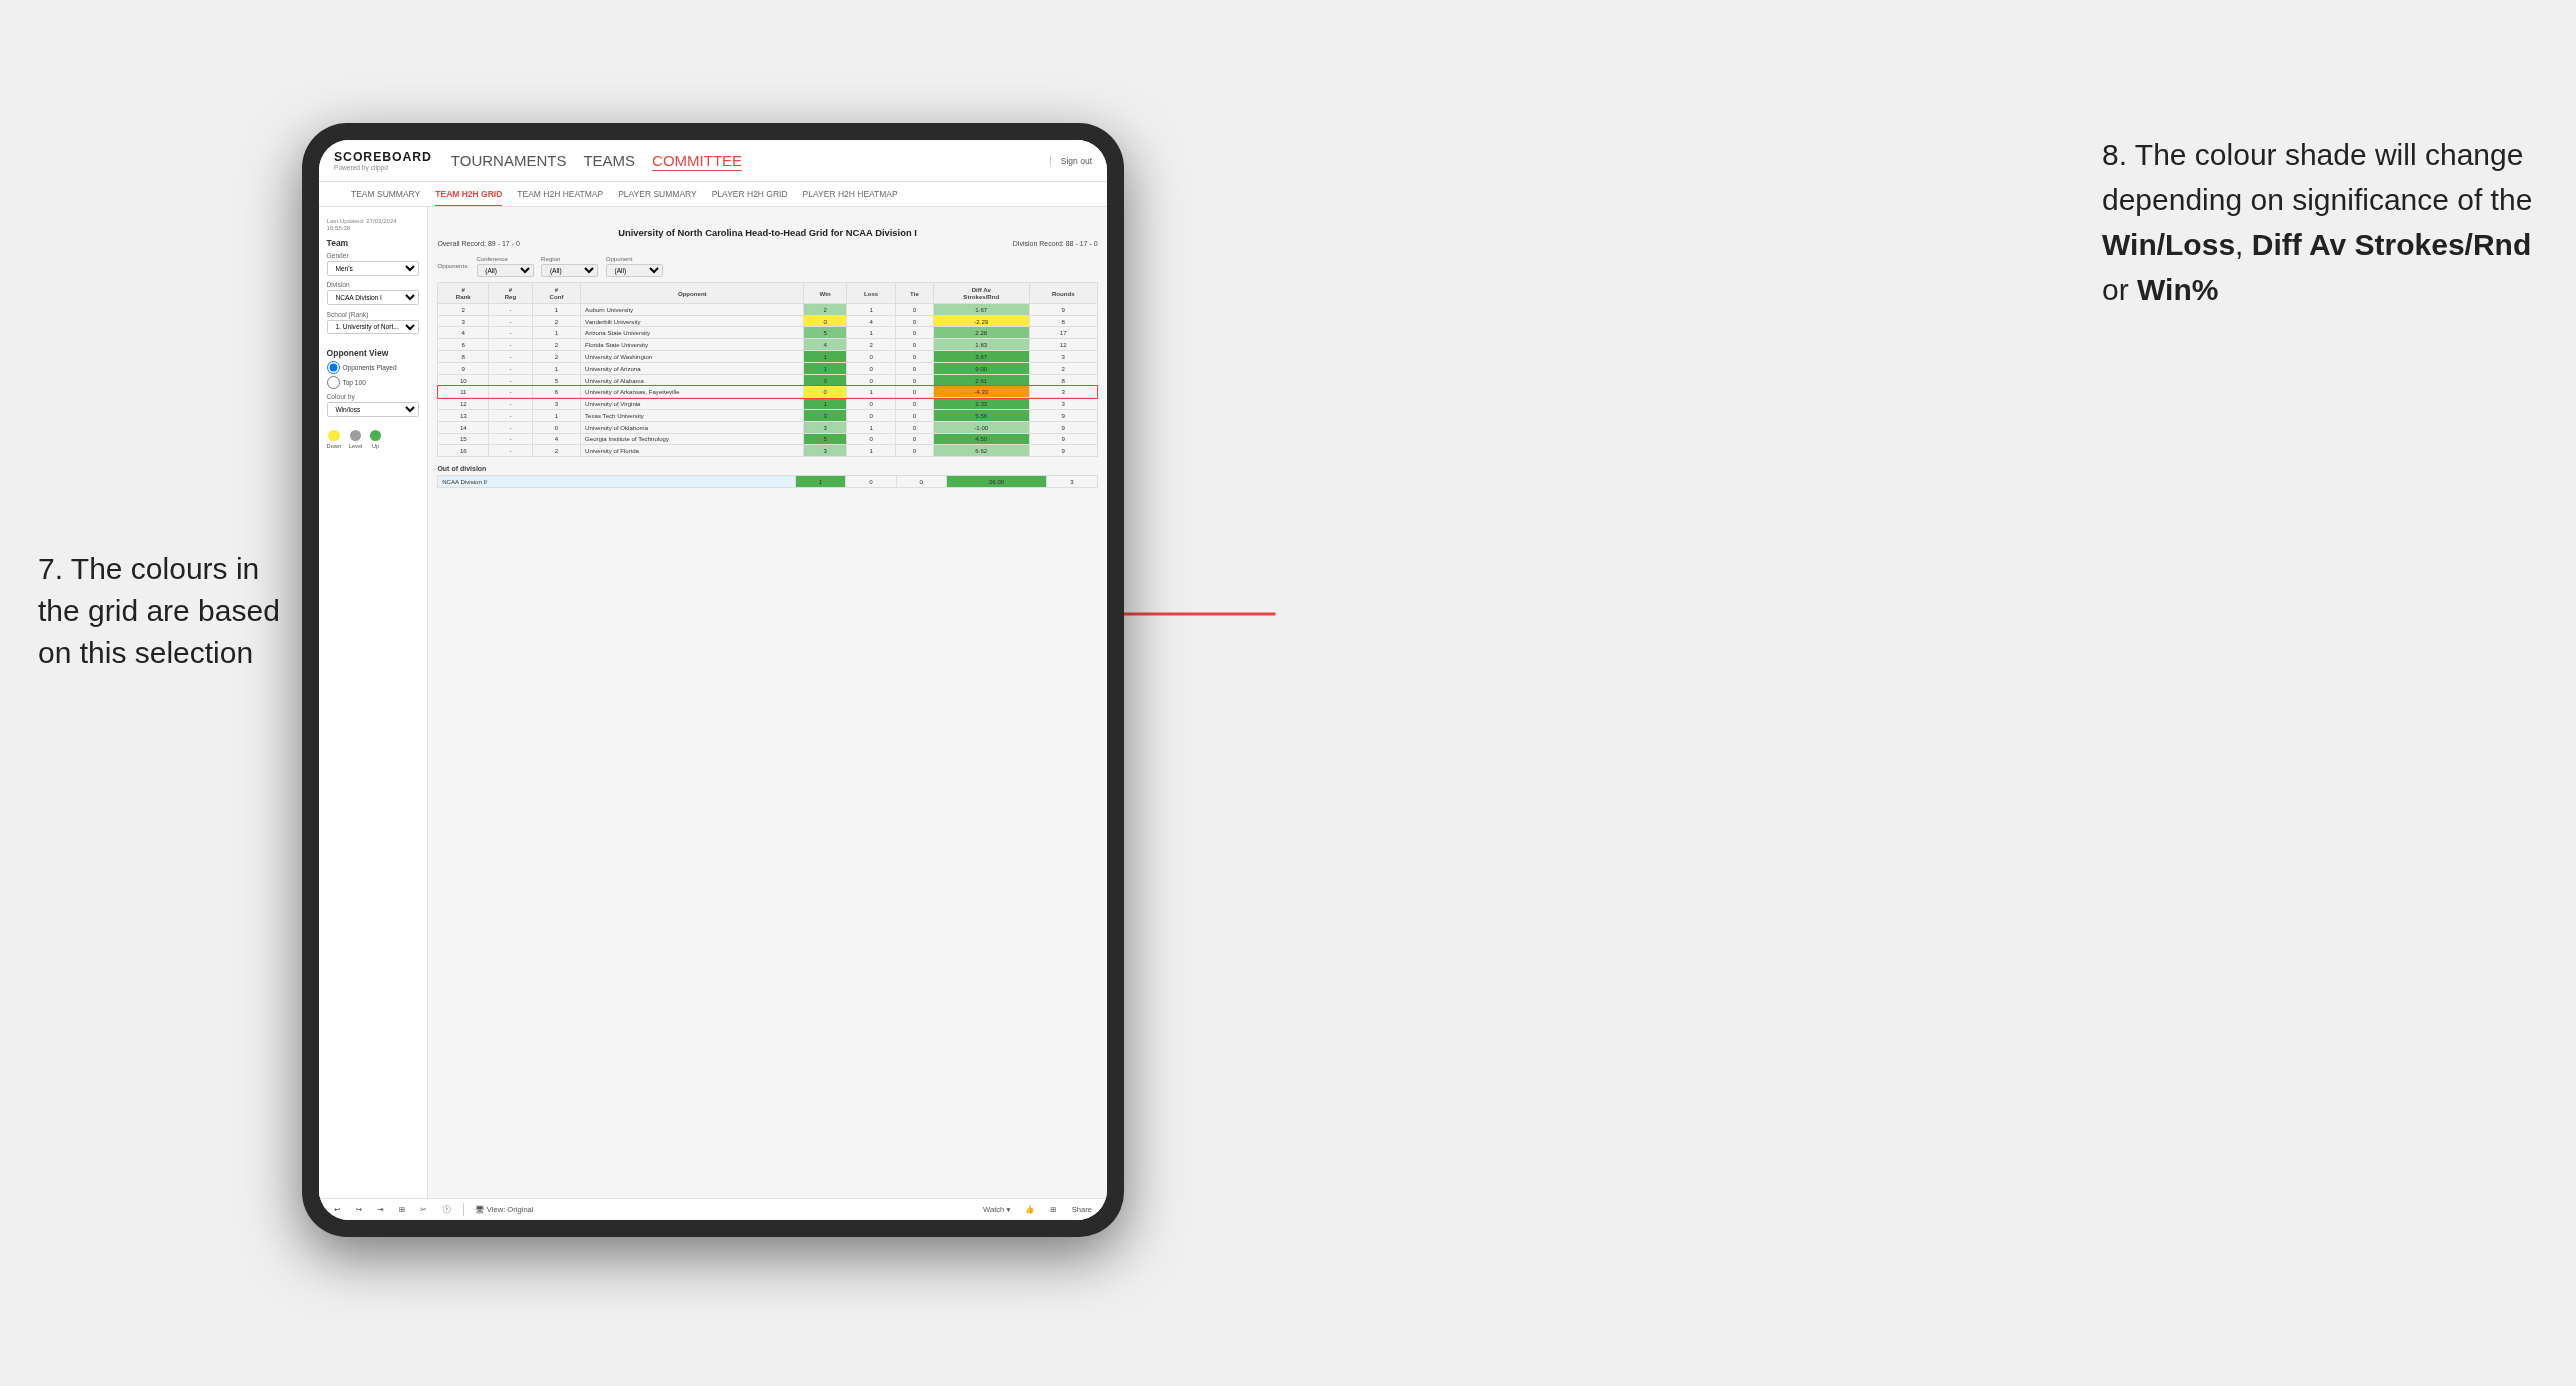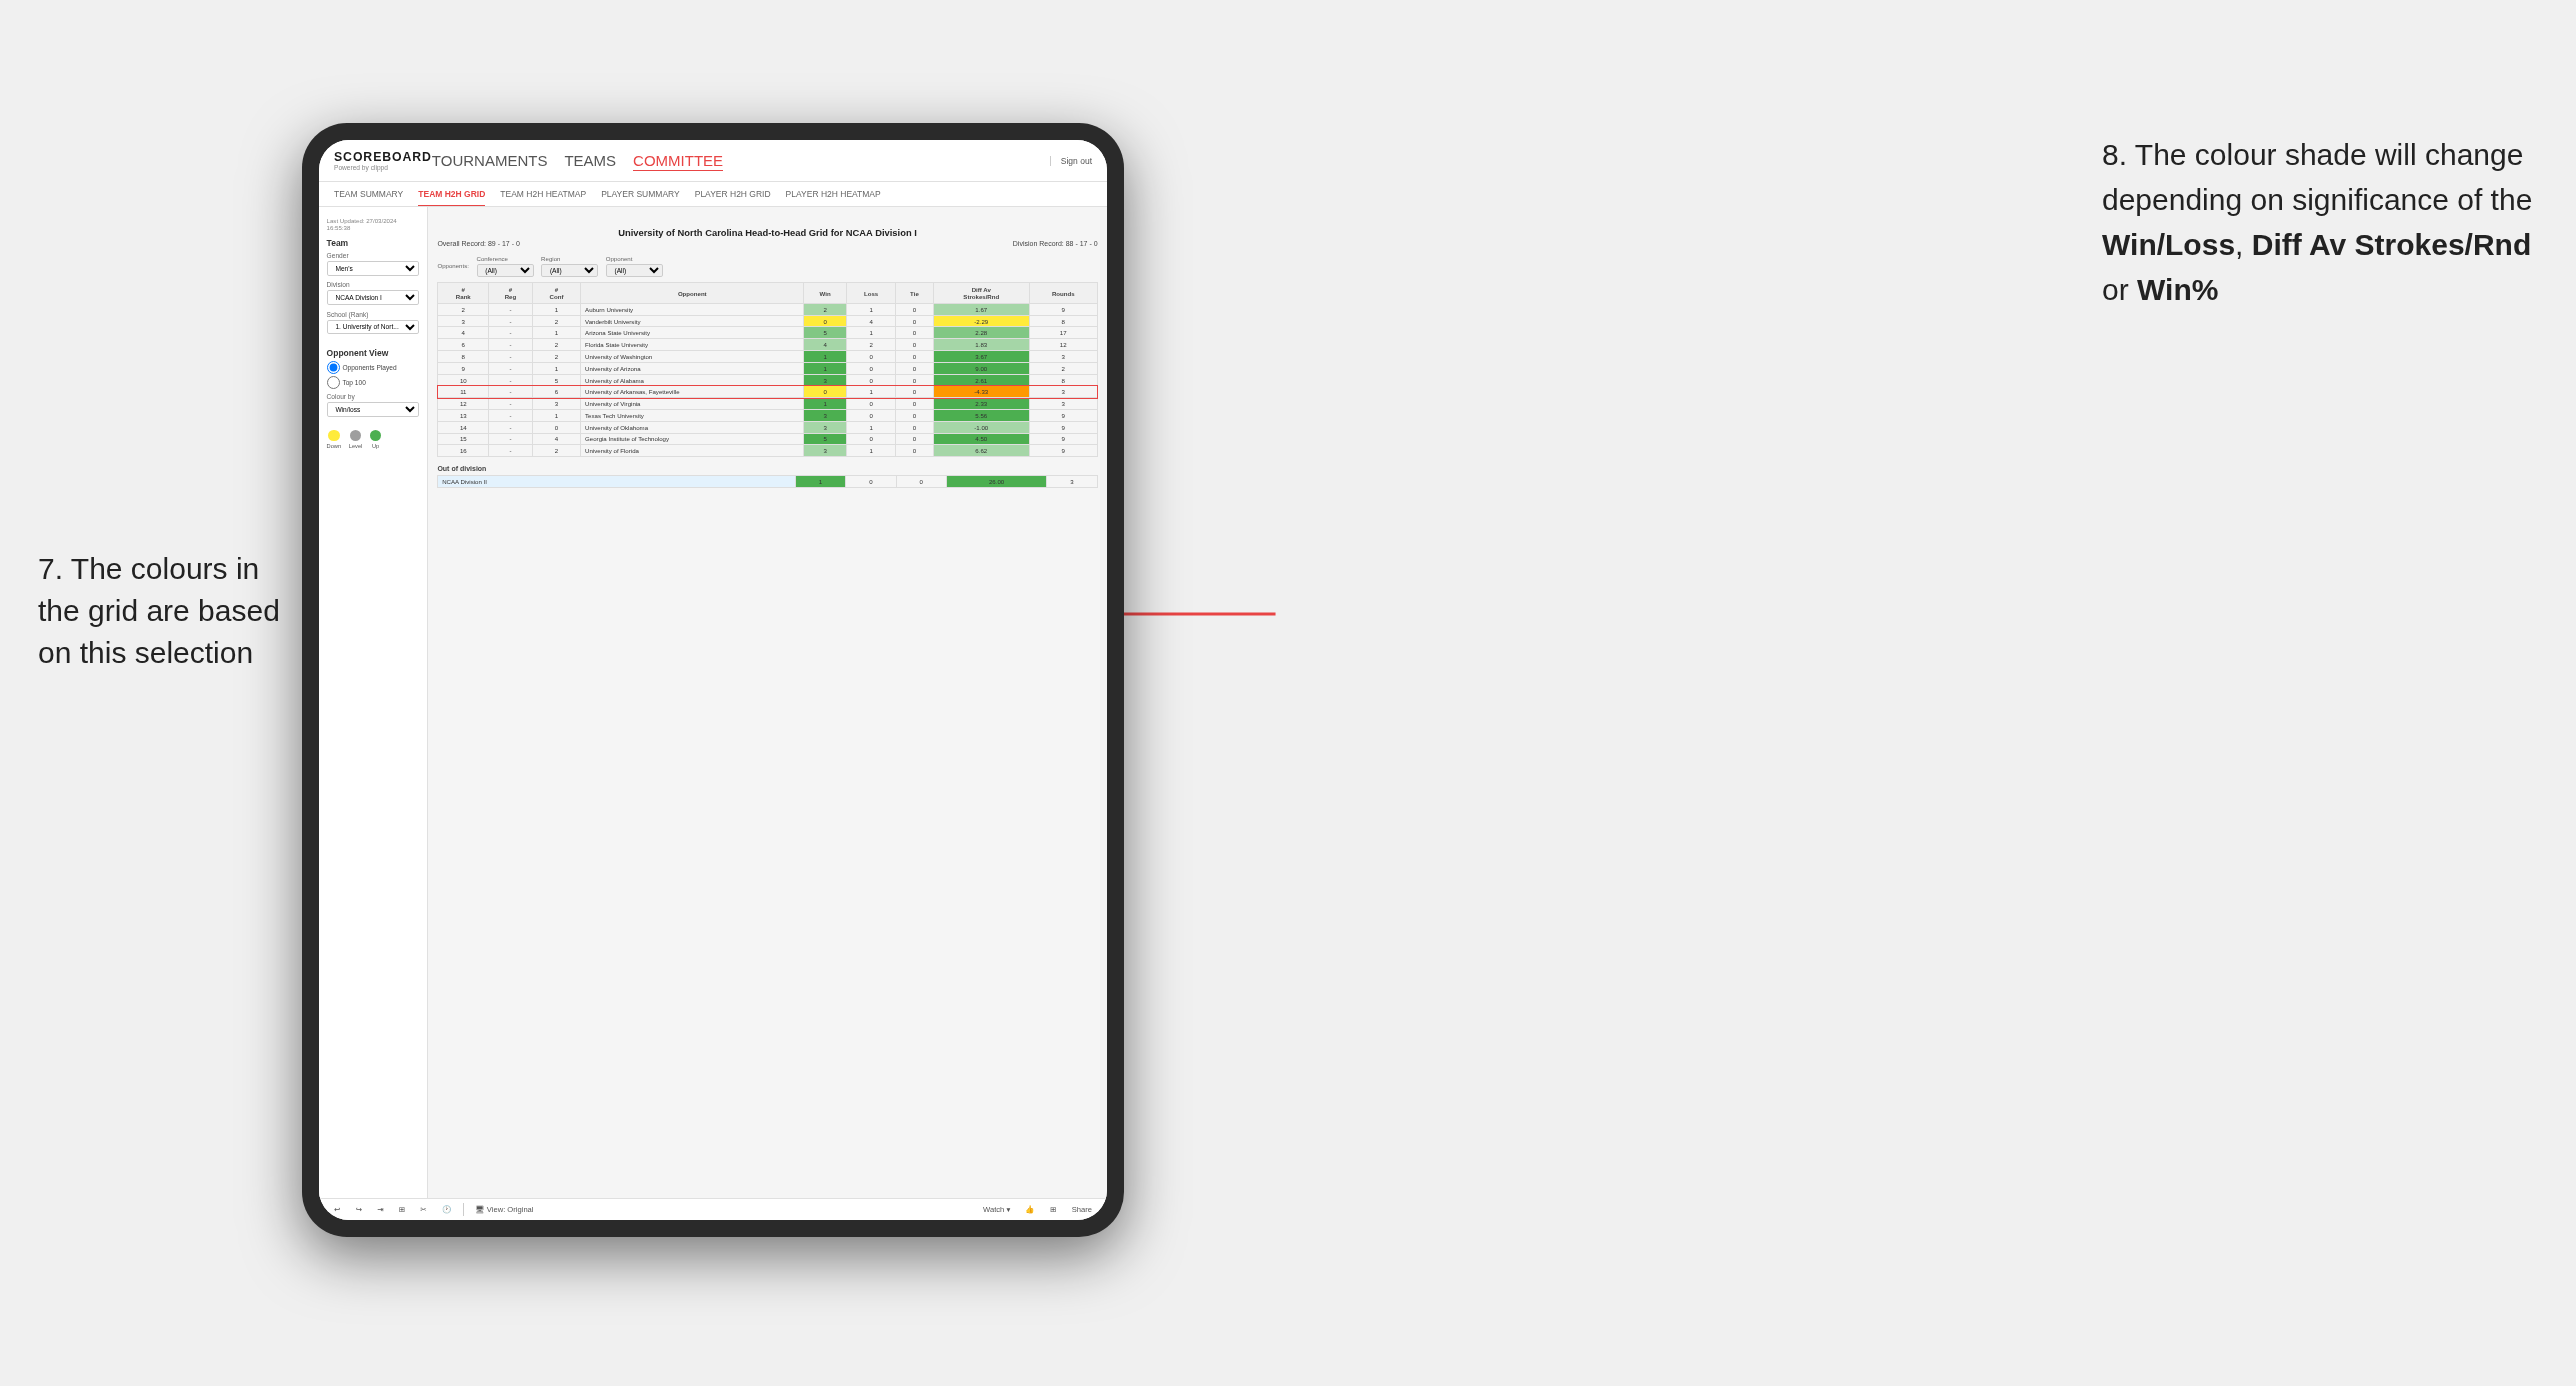--- a/index.html
+++ b/index.html
@@ -67,20 +67,21 @@
       align-items: center;
       padding: 7.6px 15px;
       border-bottom: 0.9px solid #e0e0e0;
       background: #fff;
       min-height: 42px;
     }
 
     .logo-area {
       display: flex;
       flex-direction: column;
+      margin-right: 19px;
     }
 
     .logo-text {
       font-size: 12.3px;
       font-weight: 900;
       color: #1a1a1a;
       letter-spacing: 0.9px;
     }
 
     .logo-sub {
@@ -111,21 +112,21 @@
     .sign-out {
       font-size: 8.5px;
       color: #555;
       border-left: 0.9px solid #ccc;
       padding-left: 9.4px;
     }
 
     
     .sub-nav {
       display: flex;
-      padding: 0 15px;
+      padding: 0 32px;
       border-bottom: 1.9px solid #e0e0e0;
       background: #fff;
       gap: 15px;
     }
 
     .sub-nav-item {
       font-size: 8.5px;
       padding: 6.6px 0;
       color: #666;
       cursor: pointer;

